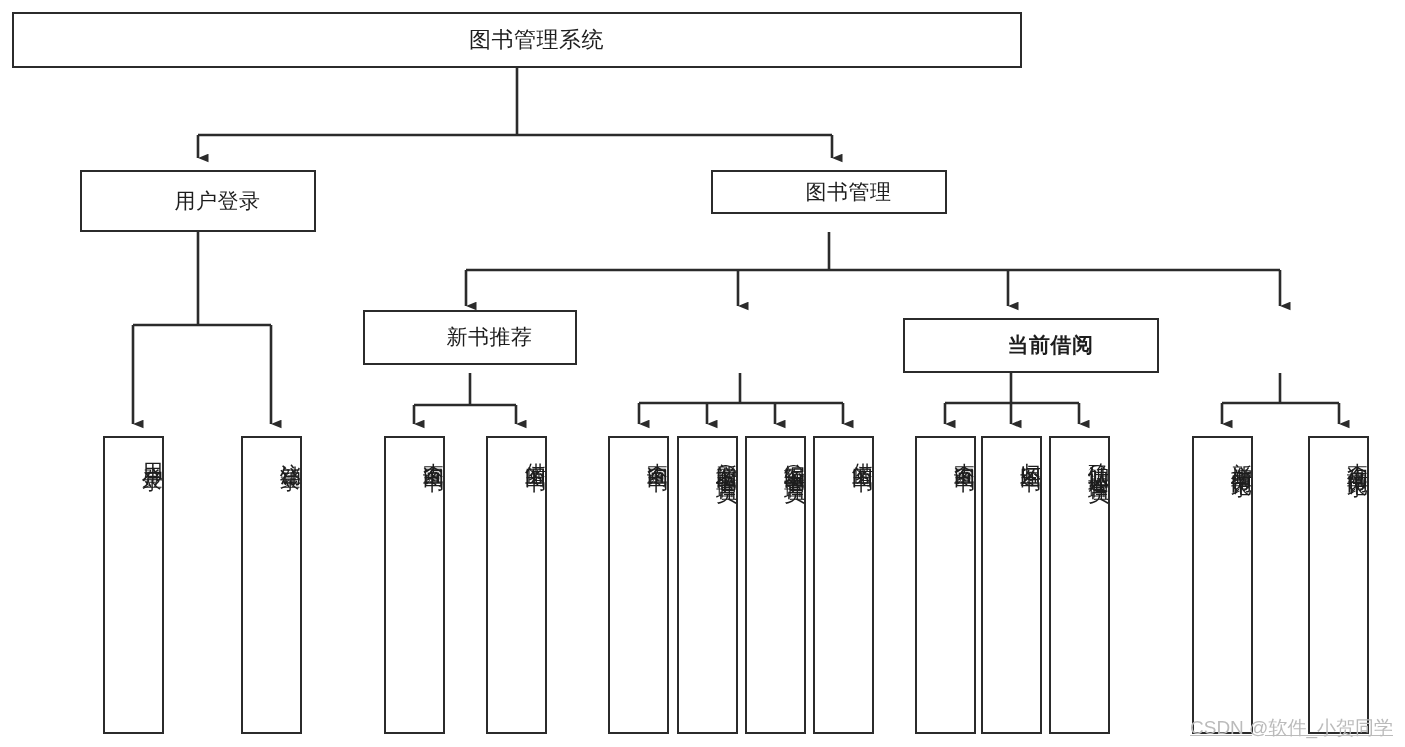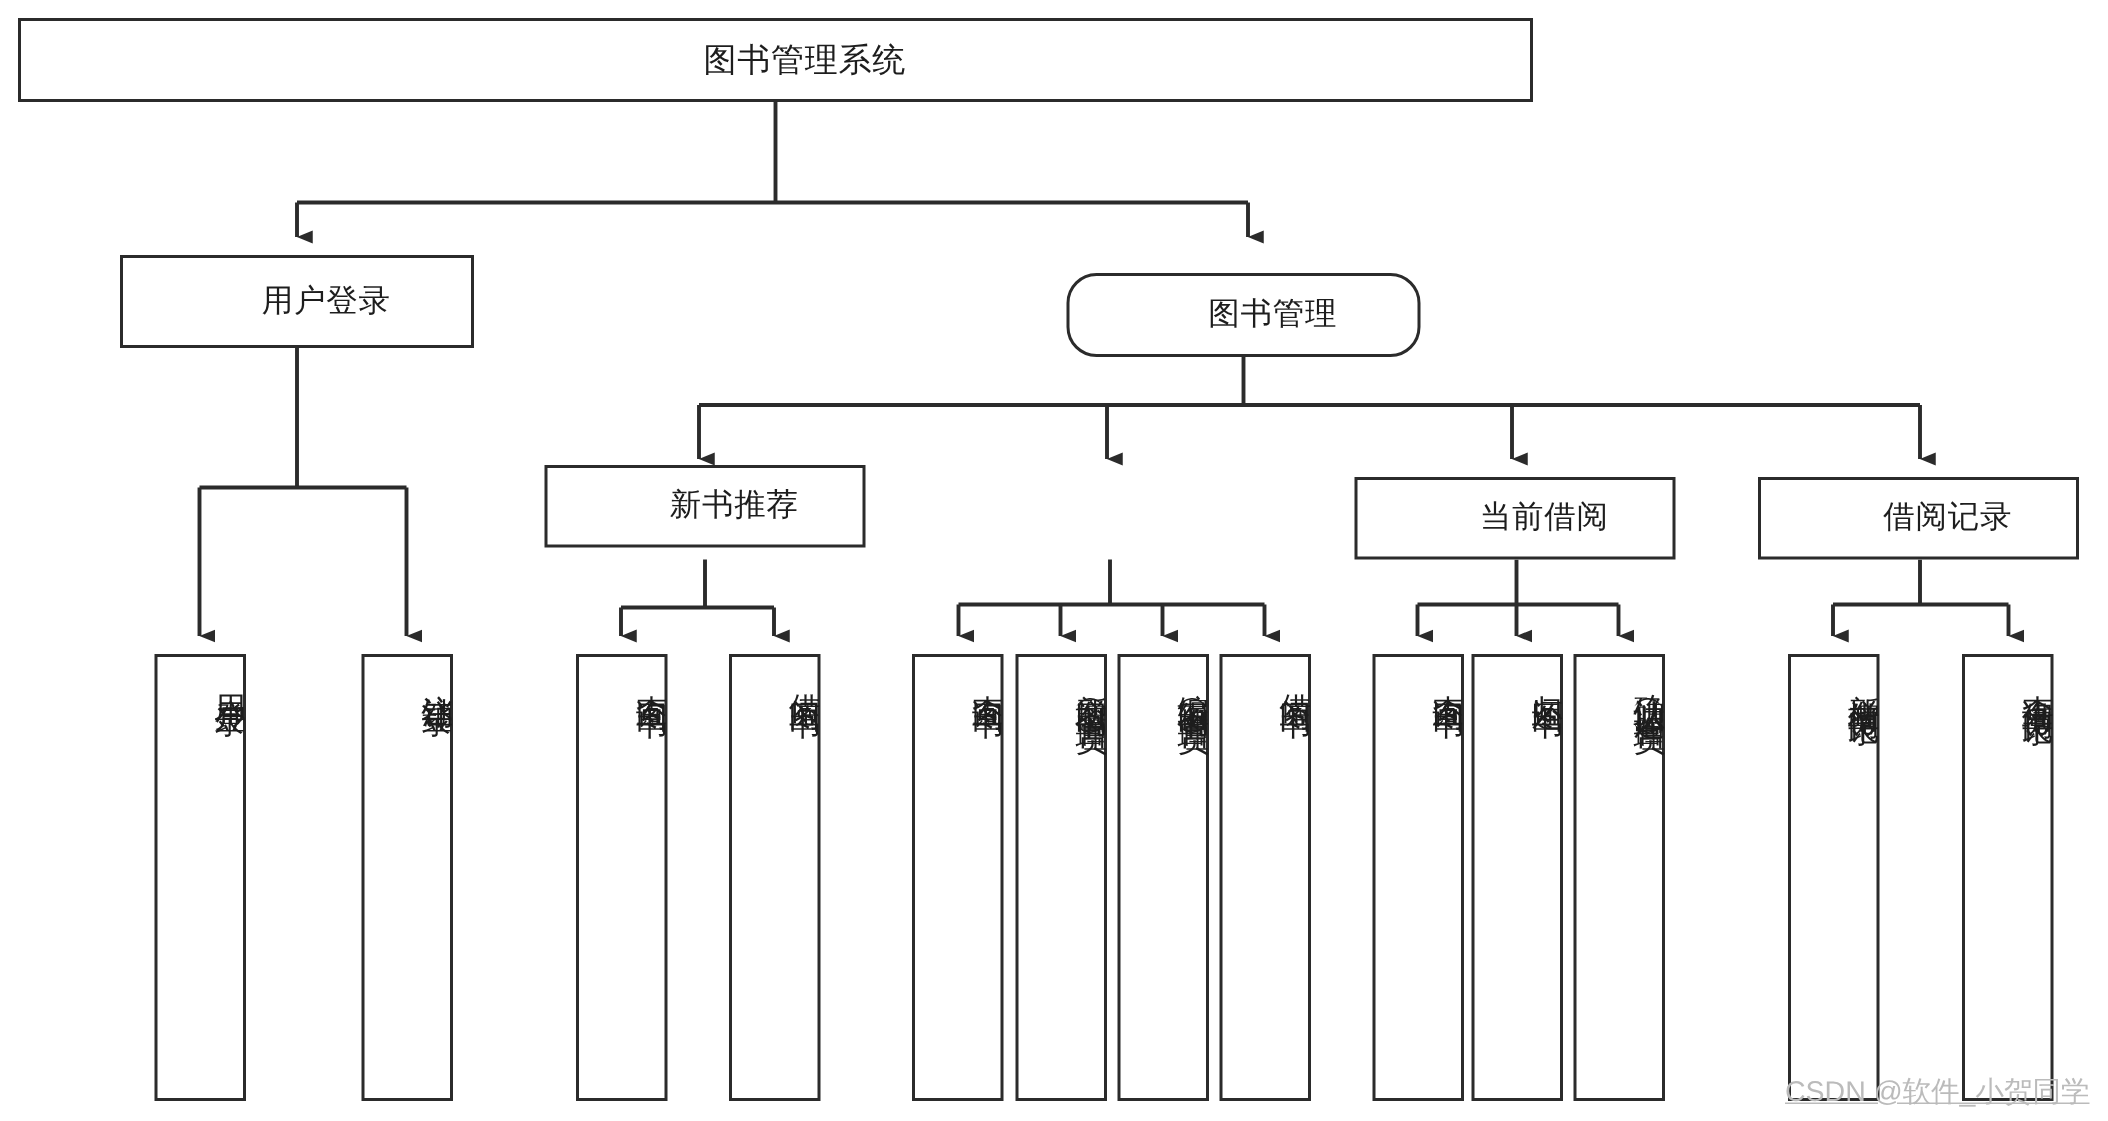--- a/index.html
+++ b/index.html
@@ -130,36 +130,33 @@
   </svg>
 
   <div class="node horiz root" style="left:12px; top:12px; width:1010px; height:56px;">
     <span class="node-label">图书管理系统</span>
   </div>
 
   <div class="node horiz" style="left:80px; top:170px; width:236px; height:62px;">
     <span class="node-label">用户登录</span>
   </div>
 
-  <div class="node horiz" style="left:711px; top:182px; width:236px; height:56px;border-radius:20px;">
+  <div class="node horiz" style="left:711px; top:170px; width:236px; height:44px;">
     <span class="node-label">图书管理</span>
   </div>
 
   <div class="node horiz" style="left:363px; top:310px; width:214px; height:55px;">
     <span class="node-label">新书推荐</span>
   </div>
 
 
-  <div class="node horiz" style="left:903px; top:318px; width:214px; height:55px;">
+  <div class="node horiz" style="left:903px; top:318px; width:256px; height:55px;font-weight:bold;">
     <span class="node-label">当前借阅</span>
   </div>
 
-  <div class="node horiz" style="left:1172px; top:318px; width:214px; height:55px;">
-    <span class="node-label">借阅记录</span>
-  </div>
 
   <div class="node vert" style="left:103px; top:436px; width:61px; height:298px;">
     <span class="node-label">用户登录</span>
   </div>
   <div class="node vert" style="left:241px; top:436px; width:61px; height:298px;">
     <span class="node-label">注销登录</span>
   </div>
 
   <div class="node vert" style="left:384px; top:436px; width:61px; height:298px;">
     <span class="node-label">查询图书</span>

